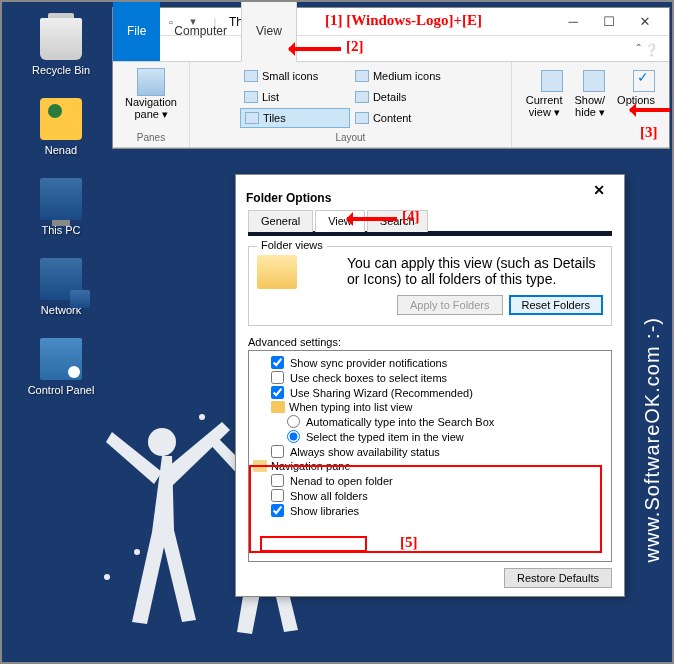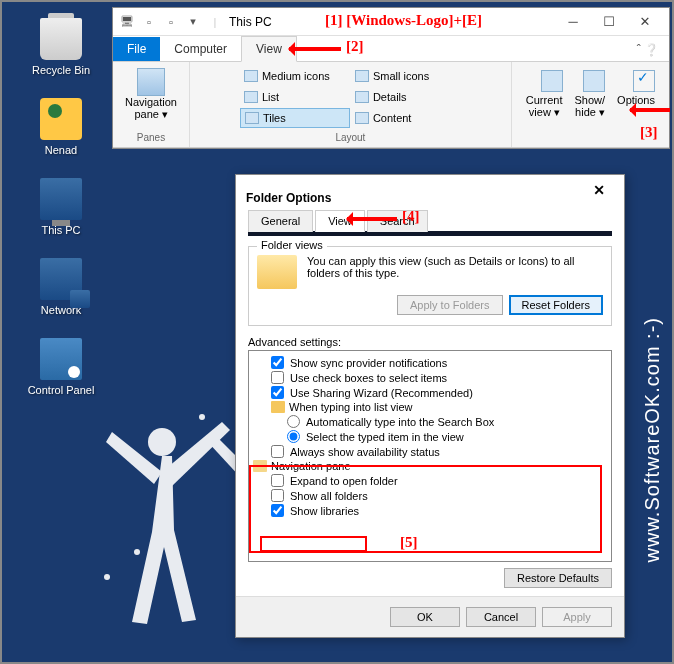--- a/index.html
+++ b/index.html
@@ -24,21 +24,21 @@
 
 .explorer { position: absolute; left: 110px; top: 5px; width: 558px; background: #fff; border: 1px solid #888; }
 .explorer-title { height: 28px; display: flex; align-items: center; padding: 0 6px; border-bottom: 1px solid #e0e0e0; }
 .title-icons { display: flex; gap: 6px; align-items: center; }
 .title-icons span { width: 16px; height: 16px; display: inline-flex; align-items: center; justify-content: center; font-size: 11px; color: #555; }
 .title-text { font-size: 12px; margin-left: 6px; flex: 1; }
 .win-controls { display: flex; }
 .win-controls span { width: 36px; height: 28px; display: flex; align-items: center; justify-content: center; font-size: 13px; color: #444; }
 
 .ribbon-tabs { height: 26px; display: flex; align-items: flex-end; border-bottom: 1px solid #d0d0d0; background:#fff; }
-.ribbon-tab { font-size: 12px; padding: 5px 14px; cursor: pointer; color: #333; }
+.ribbon-tab { font-size: 12px; padding: 23px 14px; cursor: pointer; color: #333; }
 .ribbon-tab.file { background: #0078d7; color: #fff; }
 .ribbon-tab.active { border: 1px solid #d0d0d0; border-bottom: 1px solid #f5f5f5; background: #f5f5f5; position: relative; top: 1px; }
 .ribbon-help { margin-left: auto; padding: 4px 10px; font-size: 12px; color: #555; }
 
 .ribbon-body { background: #f5f5f5; height: 86px; display: flex; border-bottom: 1px solid #ccc; }
 .ribbon-group { border-right: 1px solid #ddd; padding: 4px 8px; display: flex; flex-direction: column; align-items: center; justify-content: space-between; }
 .ribbon-group-label { font-size: 10px; color: #666; text-align: center; padding-top: 2px; }
 .navpane-btn { display: flex; flex-direction: column; align-items: center; font-size: 11px; cursor: pointer; padding: 2px 4px; }
 .navpane-btn .big-icon { width: 28px; height: 28px; background: linear-gradient(#d0e4f5,#a0c4e5); border: 1px solid #88b0d0; }
 .layout-grid { display: grid; grid-template-columns: repeat(2, 110px); grid-auto-rows: 20px; gap: 1px; }
@@ -56,21 +56,21 @@
 .dialog-title { height: 30px; display: flex; align-items: flex-end; padding: 0 10px; font-size: 12px; font-weight: bold; }
 .dialog-title .close { margin-left: auto; width: 30px; height: 30px; display:flex; align-items:center; justify-content:center; font-size: 14px; cursor:pointer; }
 .dialog-body { padding: 4px 12px 8px; }
 .dlg-tabs { display: flex; border-bottom: 5px solid #0f172a; }
 .dlg-tab { font-size: 11px; padding: 4px 12px; border: 1px solid #ccc; border-bottom: none; margin-right: 2px; background: #f0f0f0; cursor: pointer; position: relative; top: 1px; }
 .dlg-tab.active { background: #fff; border-bottom: 1px solid #fff; }
 .groupbox { border: 1px solid #ccc; margin-top: 10px; padding: 8px 8px 10px; position: relative; }
 .groupbox-title { position: absolute; top: -8px; left: 8px; background: #fff; padding: 0 4px; font-size: 11px; }
 .folder-views-row { display: flex; gap: 10px; align-items: flex-start; }
 .fv-icon { width: 40px; height: 34px; background: linear-gradient(#ffe9a8,#f5c75d); border-radius: 2px; flex-shrink: 0; }
-.fv-text { font-size: 11px; flex: 1; }
+.fv-text { font-size: 14px; flex: 1; margin-left: 40px; }
 .fv-btns { display: flex; gap: 6px; justify-content: flex-end; margin-top: 6px; }
 .btn { font-size: 11px; padding: 3px 12px; border: 1px solid #aaa; background: #e5e5e5; cursor: pointer; }
 .btn.primary { border: 2px solid #0078d7; background: #e5f1fb; padding: 2px 11px; }
 .btn.disabled { color: #999; cursor: default; background:#f0f0f0; }
 .adv-label { font-size: 11px; margin-top: 10px; }
 .adv-list { border: 1px solid #888; height: 212px; overflow-y: auto; margin-top: 2px; padding: 4px 2px; font-size: 11px; background:#fff; }
 .adv-item { display: flex; align-items: center; gap: 4px; padding: 1px 2px; }
 .adv-item.indent1 { padding-left: 20px; }
 .adv-item.indent2 { padding-left: 36px; }
 .adv-item input[type=checkbox], .adv-item input[type=radio] { margin: 0 2px 0 0; width:13px; height:13px; }
@@ -159,25 +159,25 @@
         <div class="big-icon"></div>
         <div style="white-space:pre; text-align:center">Navigation
 pane ▾</div>
       </div>
       <div class="ribbon-group-label">Panes</div>
     </div>
     <div class="ribbon-group" style="flex:1">
       <div class="layout-grid">
         <div class="layout-item">
             <span class="mini"></span>
+            <span>Small icons</span>
+          </div>
+        <div class="layout-item">
+            <span class="mini"></span>
             <span>Medium icons</span>
-          </div>
-        <div class="layout-item">
-            <span class="mini"></span>
-            <span>Small icons</span>
           </div>
         <div class="layout-item">
             <span class="mini"></span>
             <span>List</span>
           </div>
         <div class="layout-item">
             <span class="mini"></span>
             <span>Details</span>
           </div>
         <div class="layout-item selected">
@@ -264,39 +264,34 @@
       <div class="adv-item indent1">
           <input type="checkbox" style="">
           <span>Always show availability status</span>
         </div>
       <div class="adv-item">
           <span class="folder-mini" style="background:#f5d78a"></span>
           <span>Navigation pane</span>
         </div>
       <div class="adv-item indent1">
           <input type="checkbox" style="">
-          <span>Expand to open folder</span>
+          <span>Nenad to open folder</span>
         </div>
       <div class="adv-item indent1">
           <input type="checkbox" style="">
           <span>Show all folders</span>
         </div>
       <div class="adv-item indent1">
           <input type="checkbox" checked="" style="">
           <span>Show libraries</span>
         </div>
     </div>
     <div class="restore-row">
       <button class="btn">Restore Defaults</button>
     </div>
-  </div>
-  <div class="dlg-footer">
-    <button class="btn" style="width:70px">OK</button>
-    <button class="btn" style="width:70px">Cancel</button>
-    <button class="btn disabled" style="width:70px">Apply</button>
   </div>
 </div>
 
 <div class="anno" style="left:323px; top:10px;">[1]  [Windows-Logo]+[E]</div>
 <div class="arrow-h" style="left:287px; top:45px; width:52px"></div>
 <div class="anno" style="left:344px; top:36px;">[2]</div>
 <div class="arrow-h" style="left:628px; top:106px; width:40px"></div>
 <div class="anno" style="left:638px; top:122px;">[3]</div>
 <div class="arrow-h" style="left:345px; top:215px; width:50px"></div>
 <div class="anno" style="left:400px; top:206px;">[4]</div>

